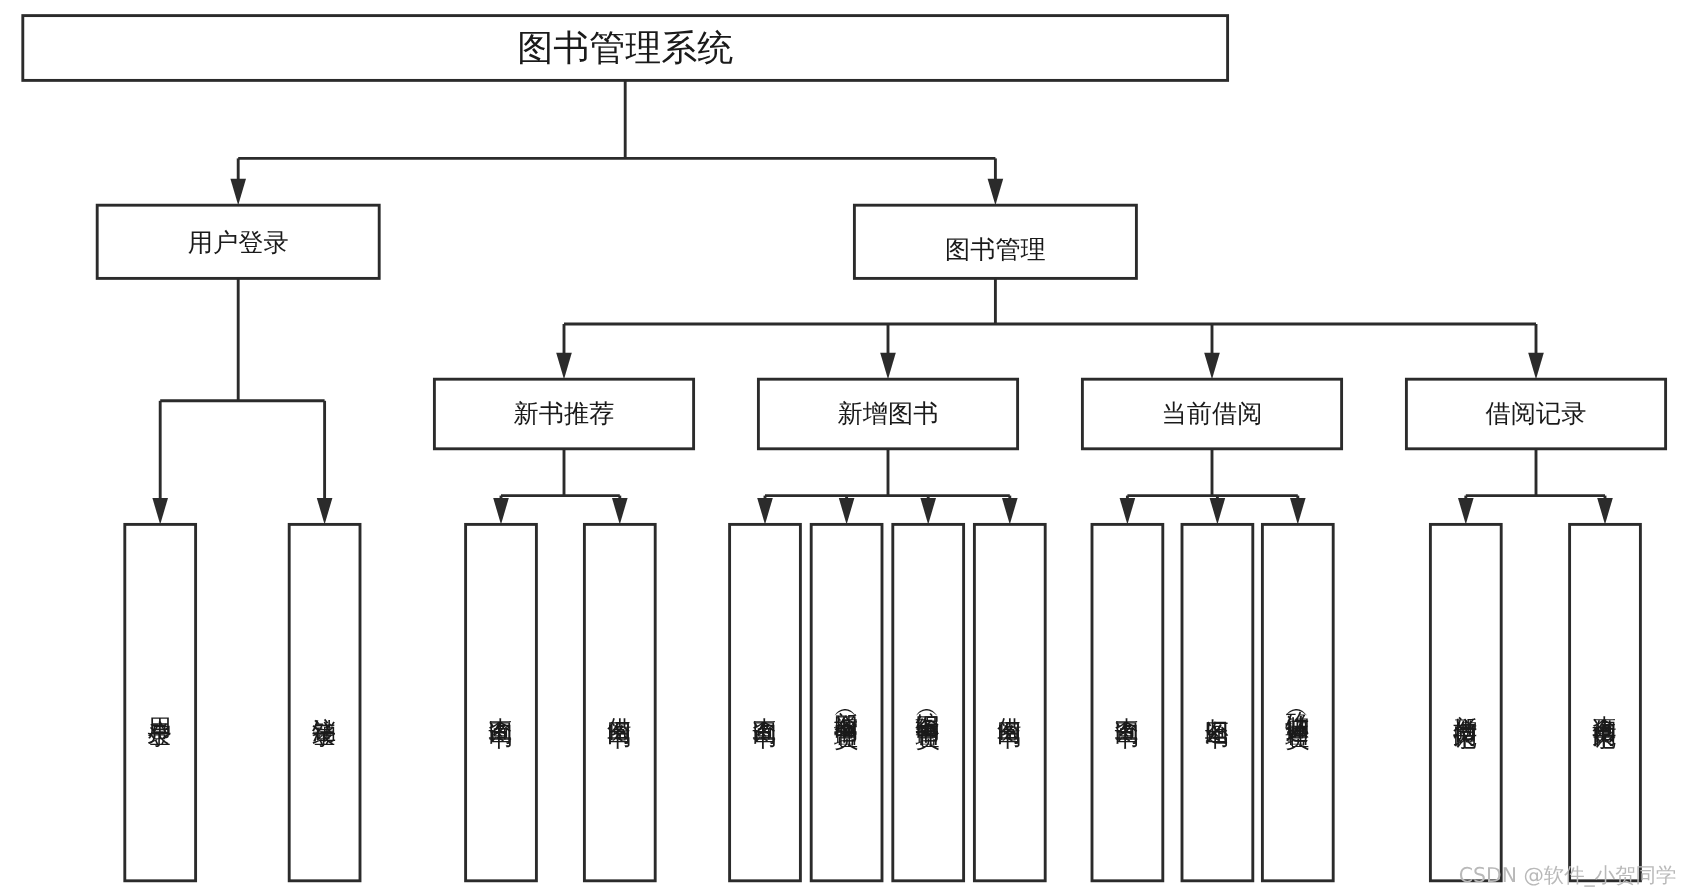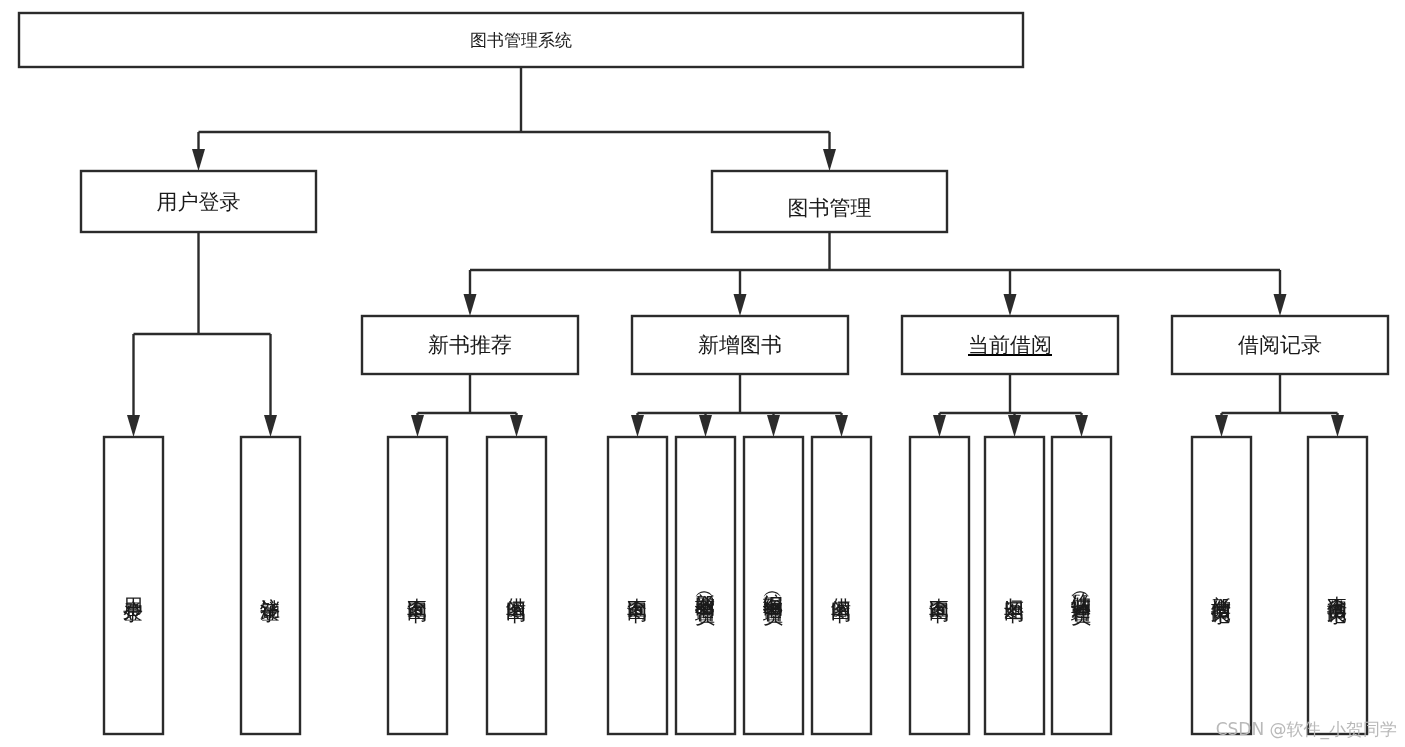--- a/index.html
+++ b/index.html
@@ -163,35 +163,35 @@
         <rect x="910" y="437" width="59" height="297" class="node-box"></rect>
         <rect x="985" y="437" width="59" height="297" class="node-box"></rect>
         <rect x="1052" y="437" width="59" height="297" class="node-box"></rect>
         <rect x="1192" y="437" width="59" height="297" class="node-box"></rect>
         <rect x="1308" y="437" width="59" height="297" class="node-box"></rect>
       </g>
   </svg>
 
   <div id="label-layer">
       <div class="htext-wrap" style="left: 19px; top: 13px; width: 1004px; height: 54px;">
-        <span class="htext" style="font-size: 17px;">图书管理系统</span>
+        <span class="htext" style="font-size: 30px;">图书管理系统</span>
       </div>
       <div class="htext-wrap" style="left: 81px; top: 171px; width: 235px; height: 61px;">
         <span class="htext">用户登录</span>
       </div>
       <div class="htext-wrap" style="left: 712px; top: 171px; width: 235px; height: 73px; border-radius: 30px;">
         <span class="htext">图书管理</span>
       </div>
       <div class="htext-wrap" style="left: 362px; top: 316px; width: 216px; height: 58px;">
         <span class="htext">新书推荐</span>
       </div>
       <div class="htext-wrap" style="left: 632px; top: 316px; width: 216px; height: 58px;">
         <span class="htext">新增图书</span>
       </div>
-      <div class="htext-wrap" style="left: 902px; top: 316px; width: 216px; height: 58px; text-decoration: underline;">
+      <div class="htext-wrap" style="left: 902px; top: 316px; width: 216px; height: 58px;">
         <span class="htext">当前借阅</span>
       </div>
       <div class="htext-wrap" style="left: 1172px; top: 316px; width: 216px; height: 58px; border-radius: 29px;">
         <span class="htext">借阅记录</span>
       </div>
       <div class="vtext-wrap" style="left: 104px; top: 437px; width: 59px; height: 297px;">
         <span class="vtext">用户登录</span>
       </div>
       <div class="vtext-wrap" style="left: 241px; top: 437px; width: 59px; height: 297px;">
         <span class="vtext">注销登录</span>

